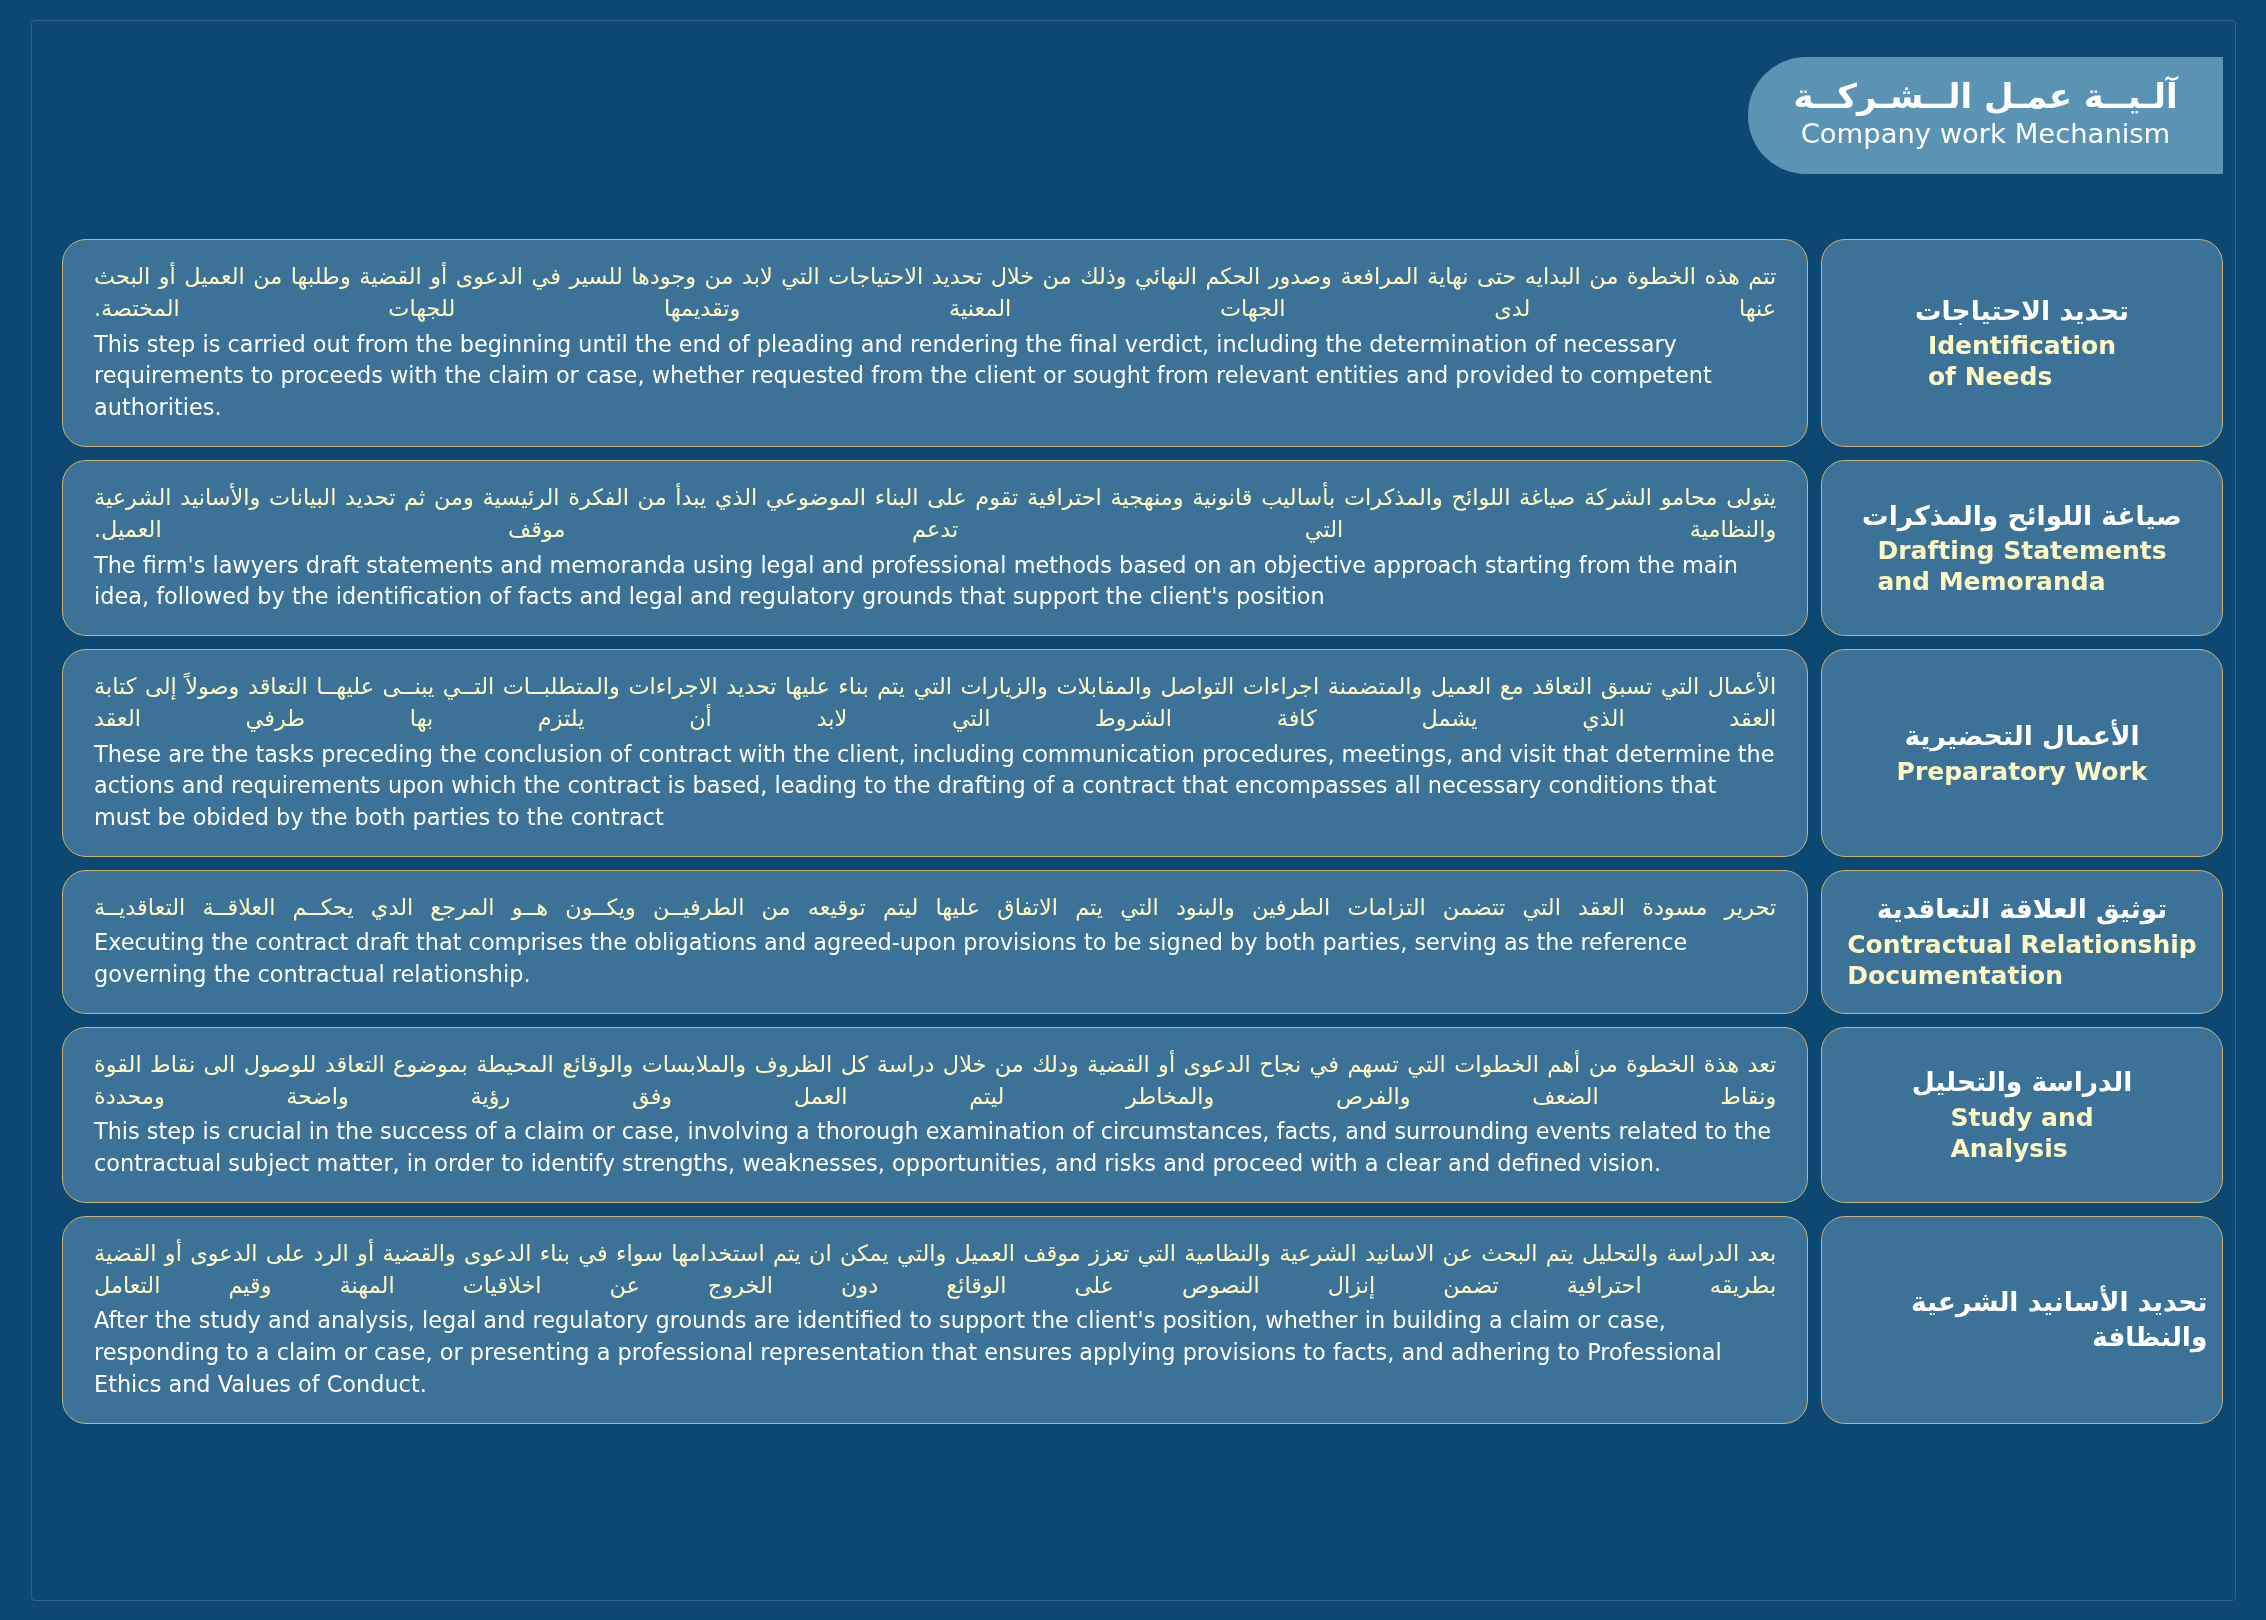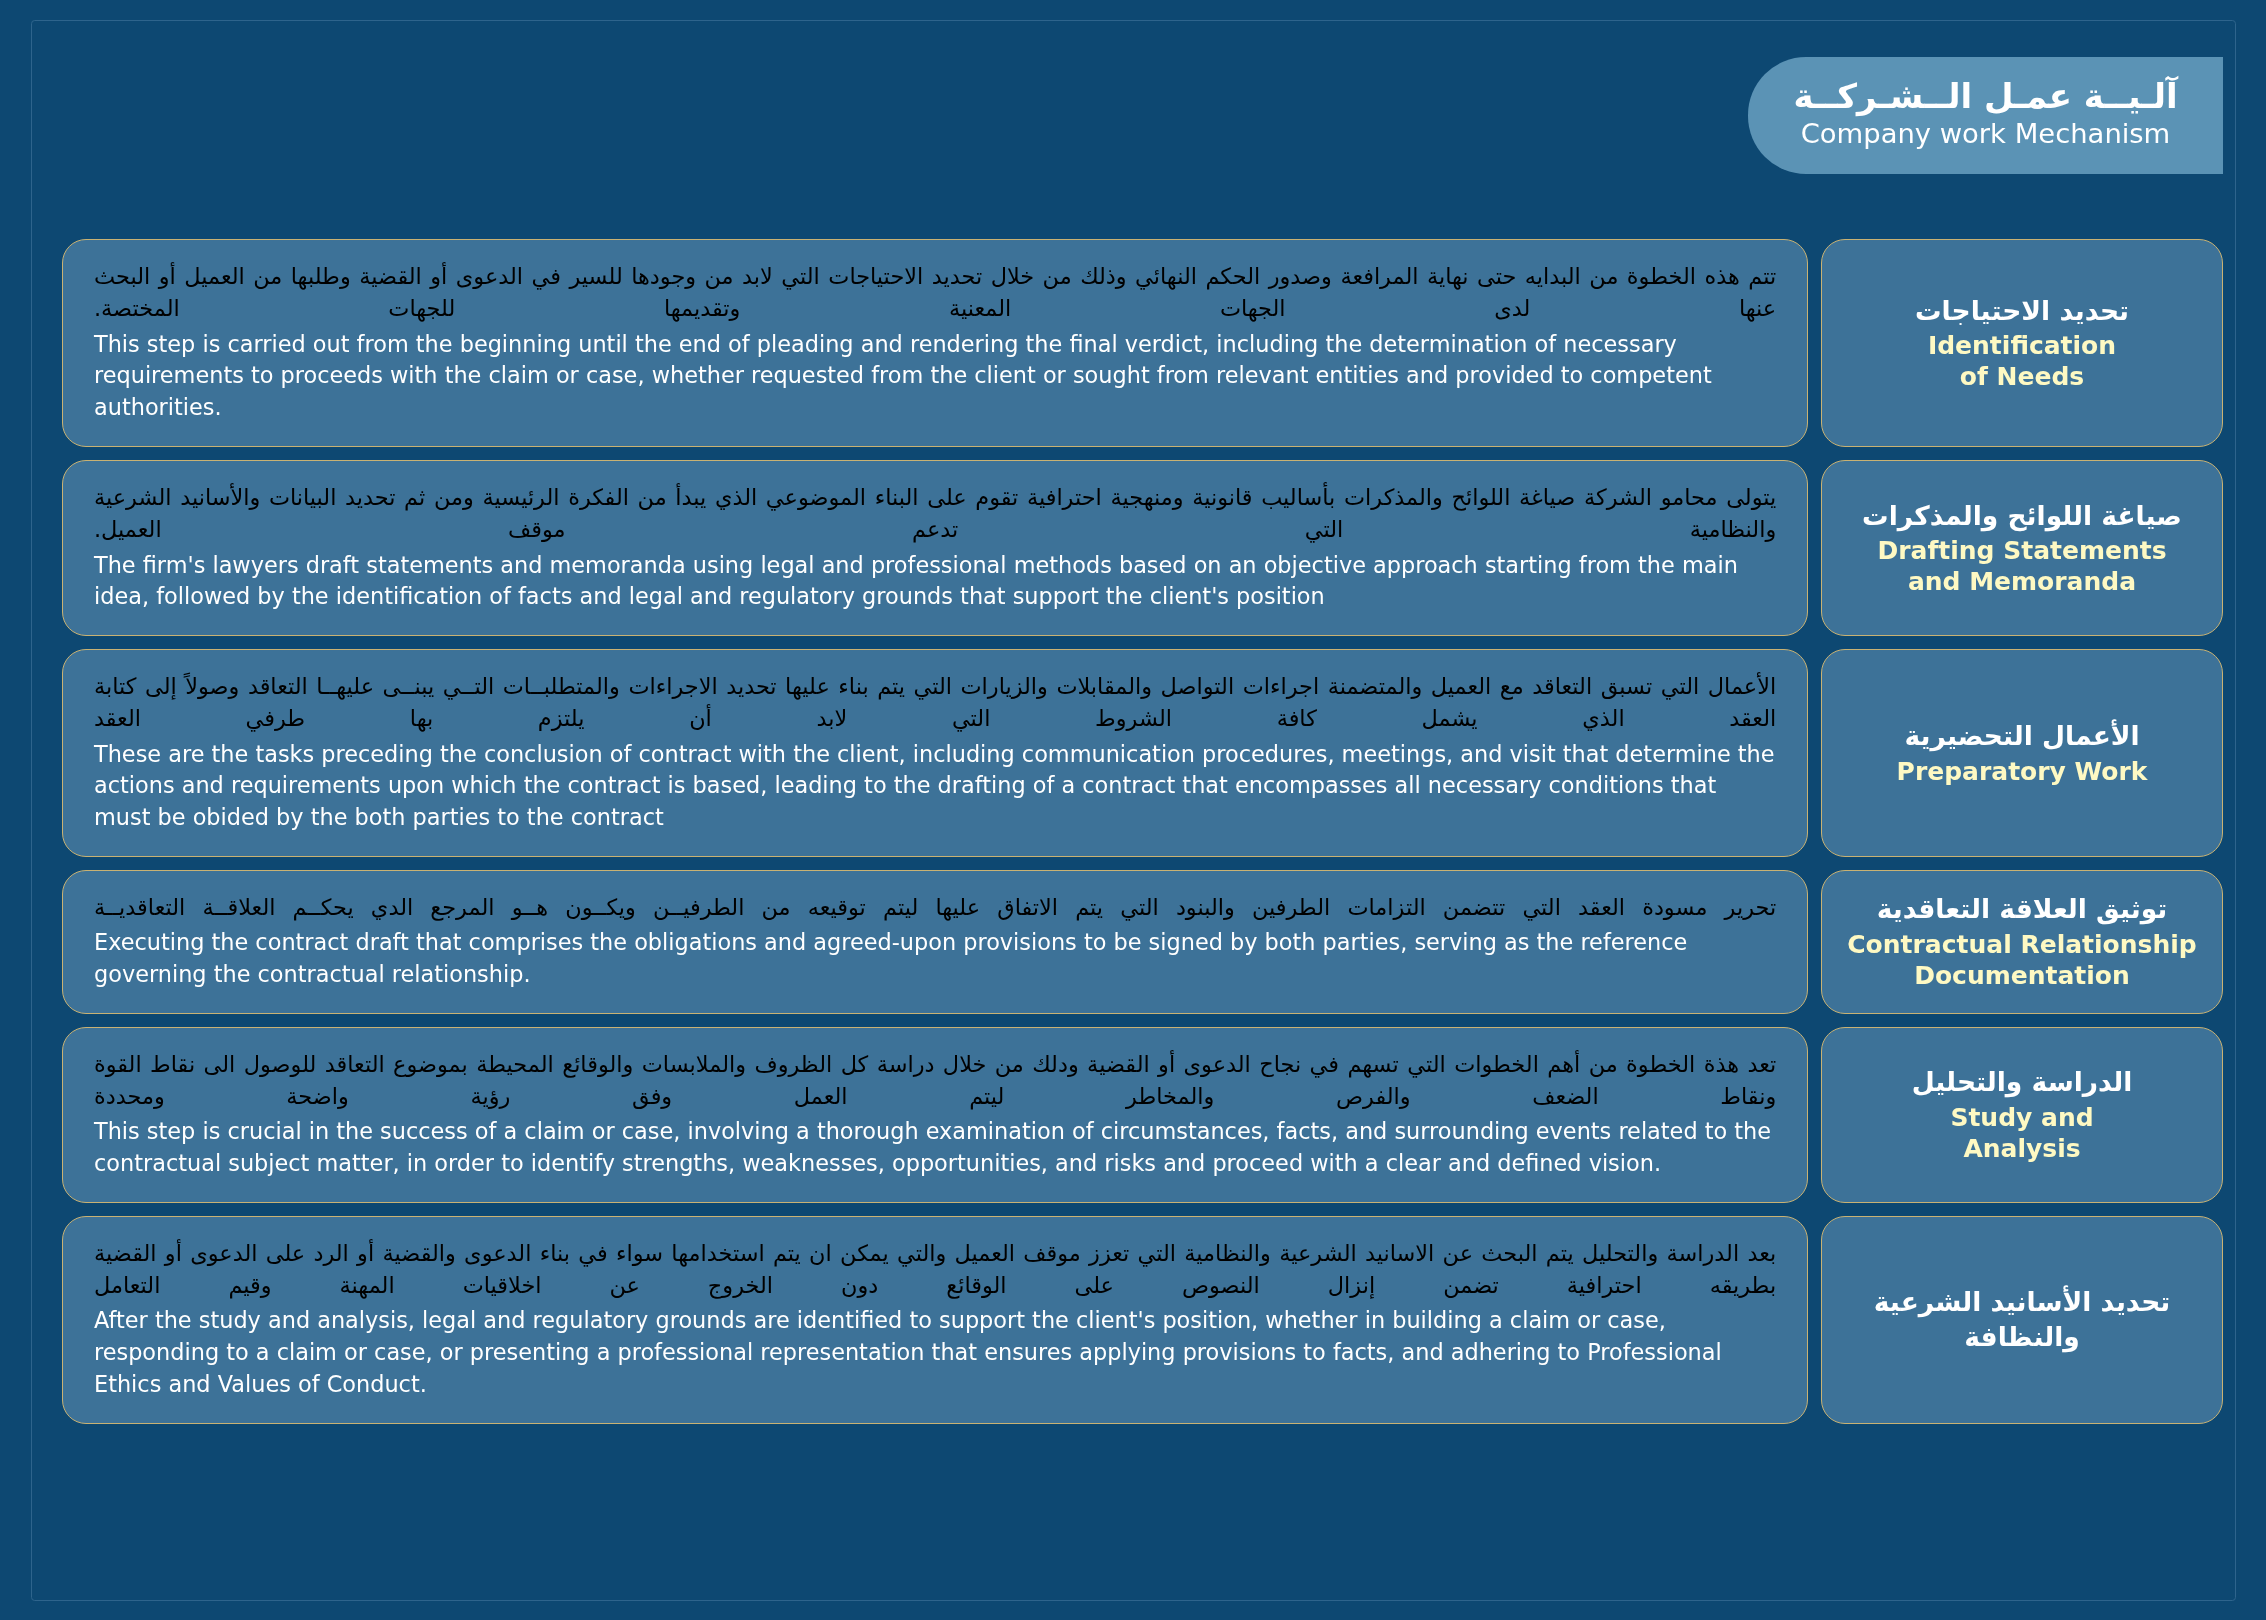--- a/index.html
+++ b/index.html
@@ -86,21 +86,20 @@
     flex: 0 0 402px;
     background: #3d7298;
     border: 1.8px solid #c9b273;
     border-radius: 24px;
     display: flex;
     flex-direction: column;
     align-items: center;
     justify-content: center;
     box-sizing: border-box;
     padding: 9.1px 14.6px;
-    text-align: center;
   }
   .label-ar {
     font-size: 26.5px;
     font-weight: bold;
     direction: rtl;
     line-height: 1.3;
     color: #ffffff;
   }
   .label-en {
     font-size: 25px;
@@ -119,21 +118,21 @@
     display: flex;
     flex-direction: column;
     justify-content: center;
   }
   .desc-ar {
     direction: rtl;
     text-align: justify;
     text-align-last: justify;
     font-size: 22.4px;
     line-height: 1.45;
-    color: #000000;
+    color: #fef9c3;
   }
   .desc-en {
     direction: ltr;
     text-align: left;
     font-size: 22.4px;
     line-height: 1.42;
     color: #ffffff;
     margin-top: 3.7px;
   }
 

